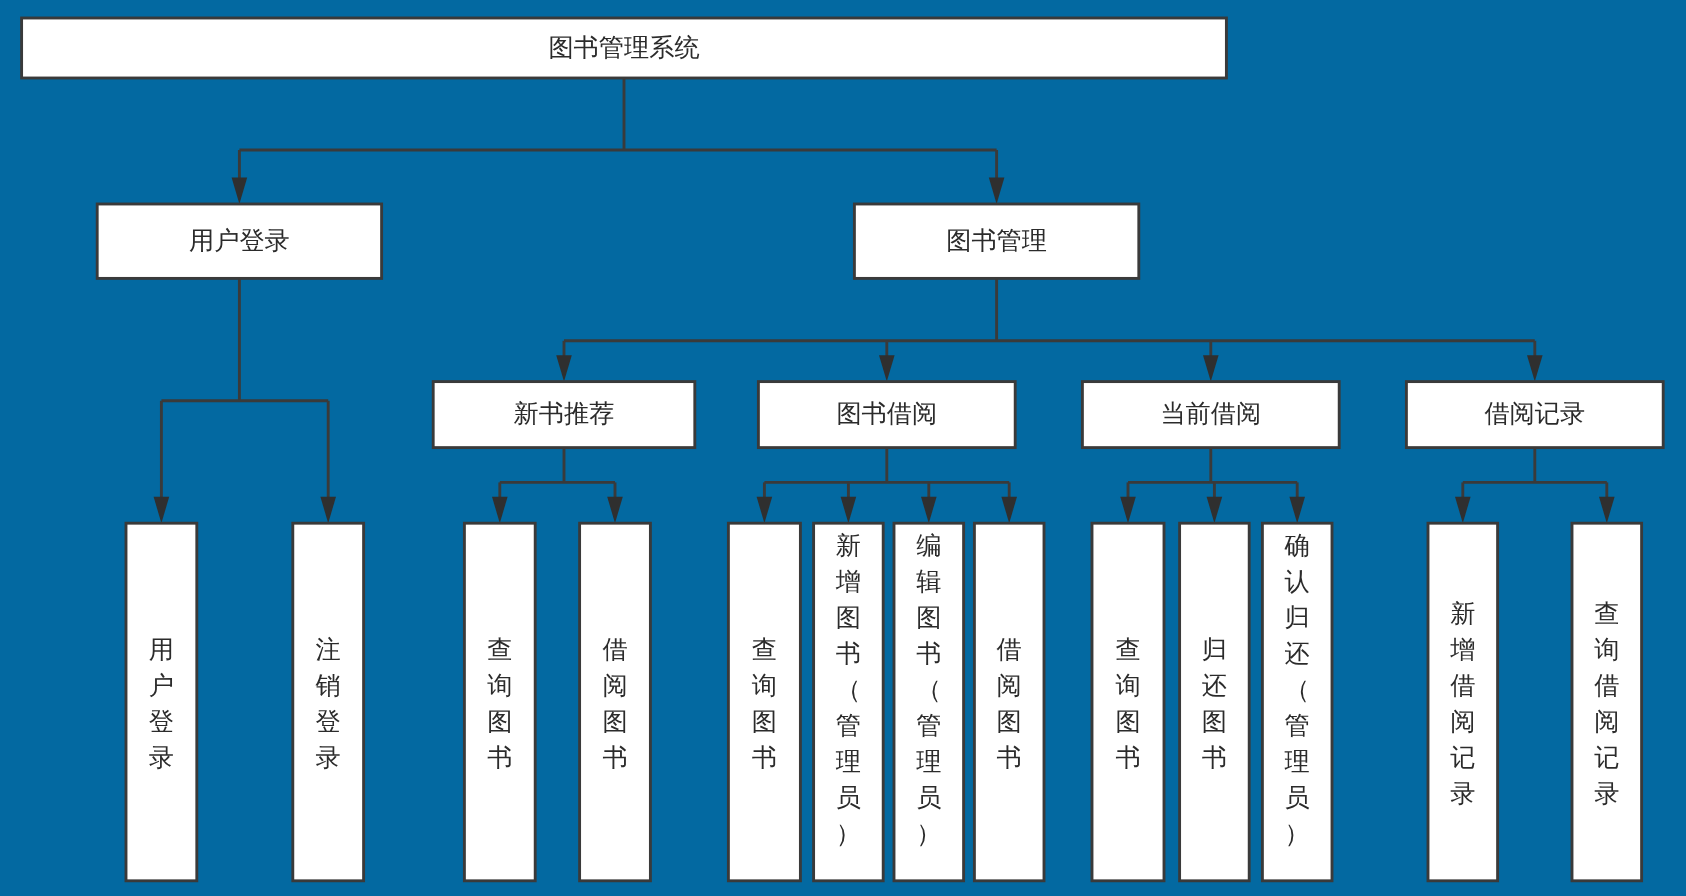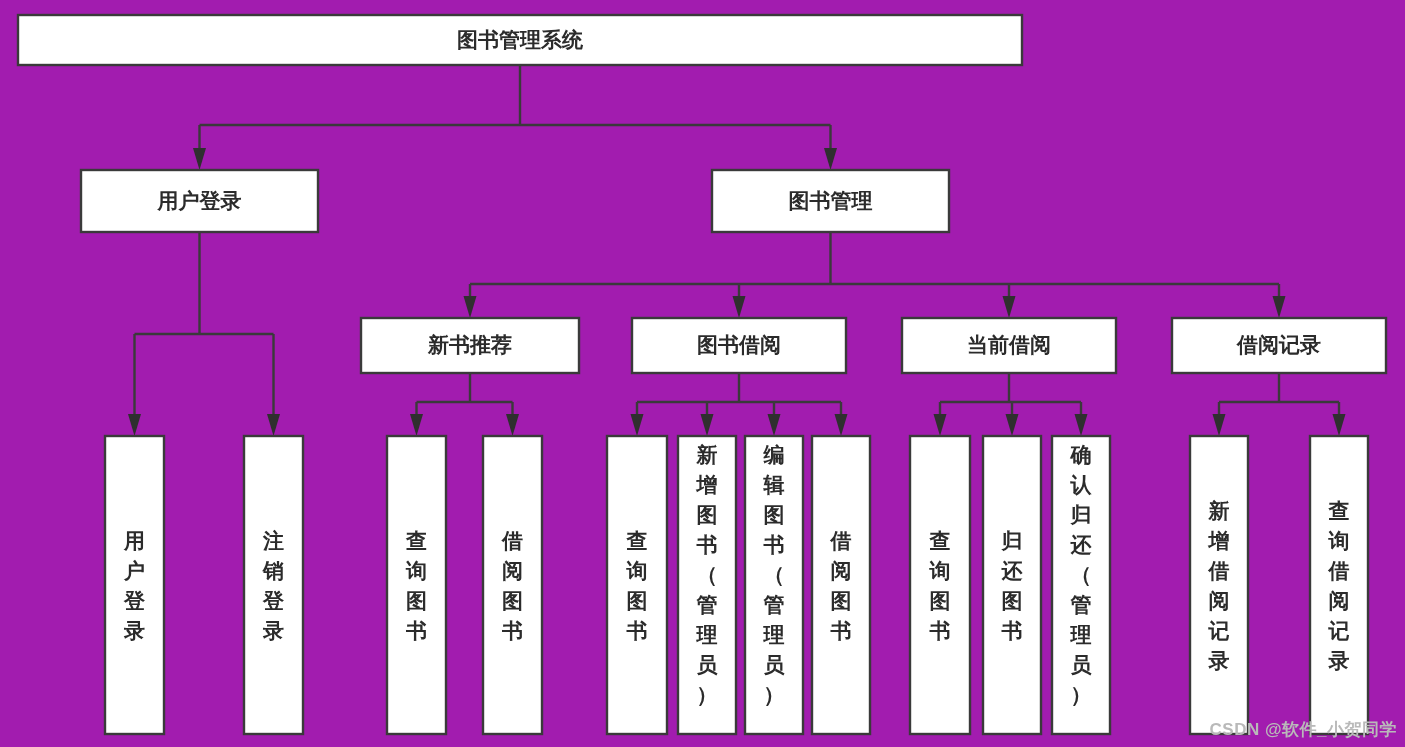--- a/index.html
+++ b/index.html
@@ -10,22 +10,21 @@
   body {
     width: 1405px;
     height: 747px;
     font-family: "Liberation Sans", "DejaVu Sans", sans-serif;
     overflow: hidden;
   }
   #diagram-root {
     position: relative;
     width: 1405px;
     height: 747px;
-    background: #a21caf;
-    font-weight: bold;
+    background: #0369a1;
   }
   svg.diagram {
     position: absolute;
     top: 0;
     left: 0;
     width: 1405px;
     height: 747px;
     display: block;
   }
   .node-rect {
@@ -217,14 +216,13 @@
         <g>
           <rect x="1190" y="436" width="58" height="298" class="node-rect"></rect>
           <text x="1219" y="0" class="node-label-v"><tspan x="1219" y="518.4">新</tspan><tspan x="1219" y="548.4">增</tspan><tspan x="1219" y="578.4">借</tspan><tspan x="1219" y="608.4">阅</tspan><tspan x="1219" y="638.4">记</tspan><tspan x="1219" y="668.4">录</tspan></text>
         </g>
         <g>
           <rect x="1310" y="436" width="58" height="298" class="node-rect"></rect>
           <text x="1339" y="0" class="node-label-v"><tspan x="1339" y="518.4">查</tspan><tspan x="1339" y="548.4">询</tspan><tspan x="1339" y="578.4">借</tspan><tspan x="1339" y="608.4">阅</tspan><tspan x="1339" y="638.4">记</tspan><tspan x="1339" y="668.4">录</tspan></text>
         </g>
       </g>
   </svg>
-  <div class="watermark">CSDN @软件_小贺同学</div>
 </div>
 
 </body></html>

